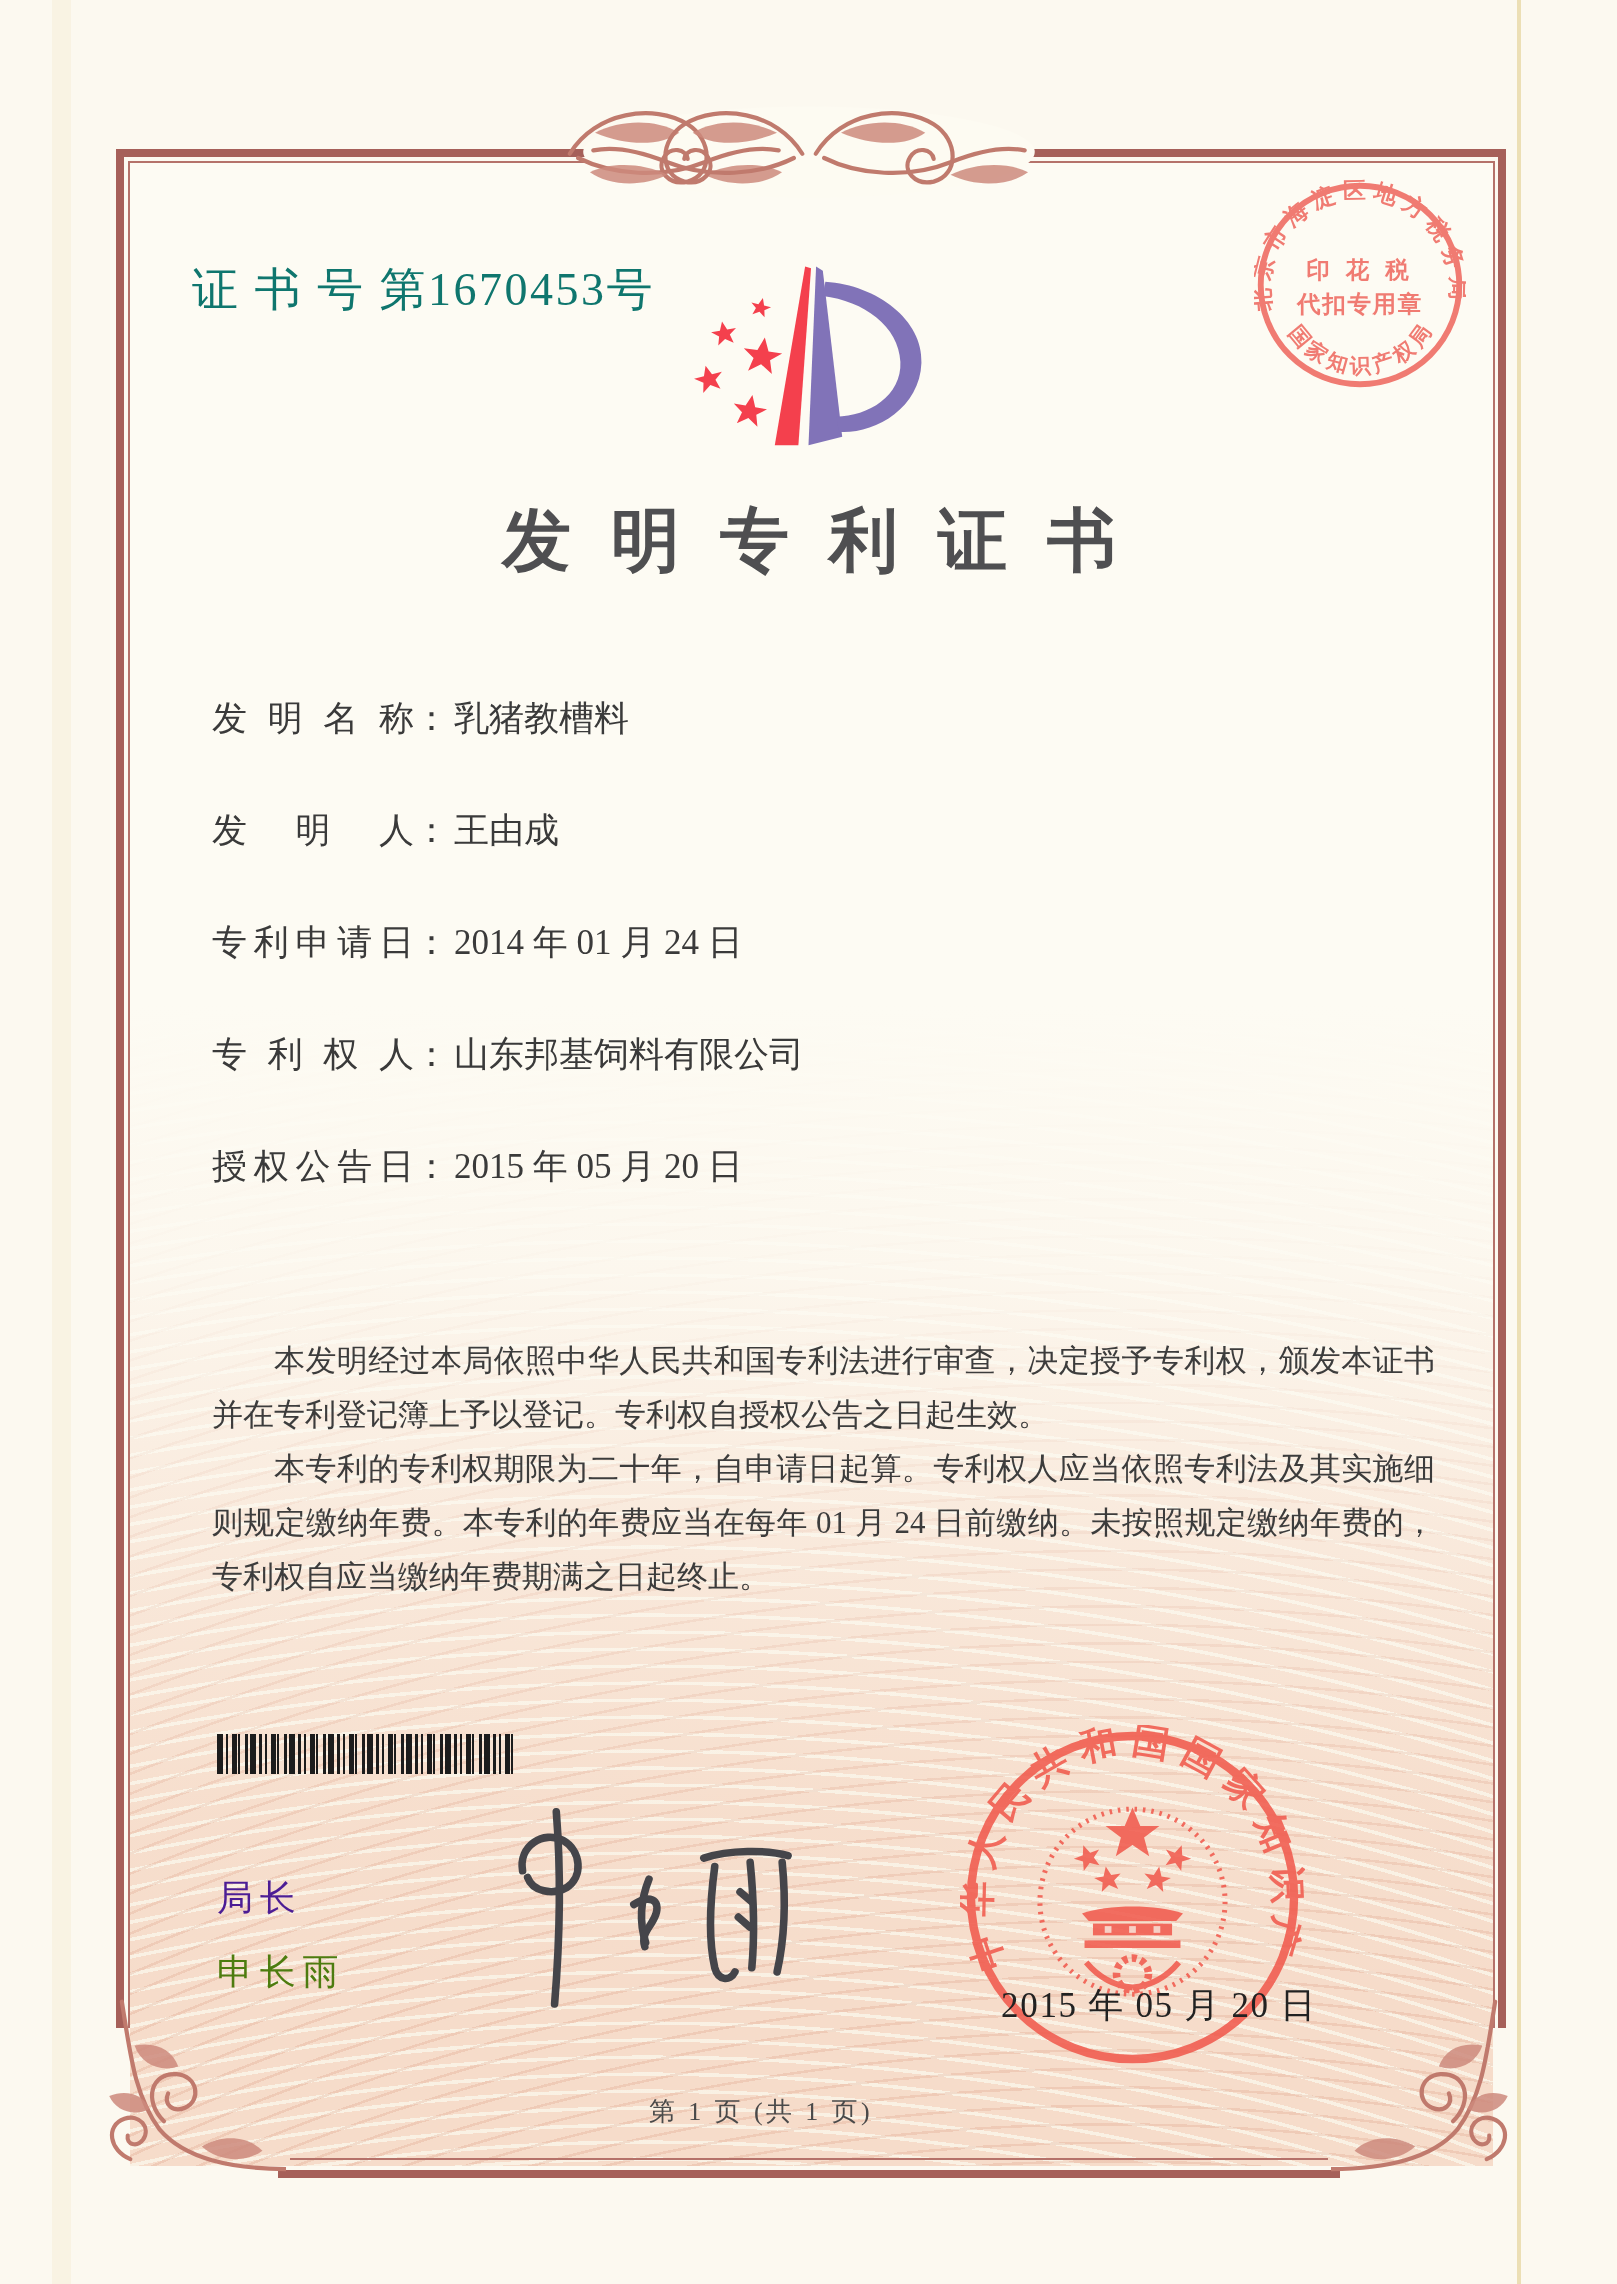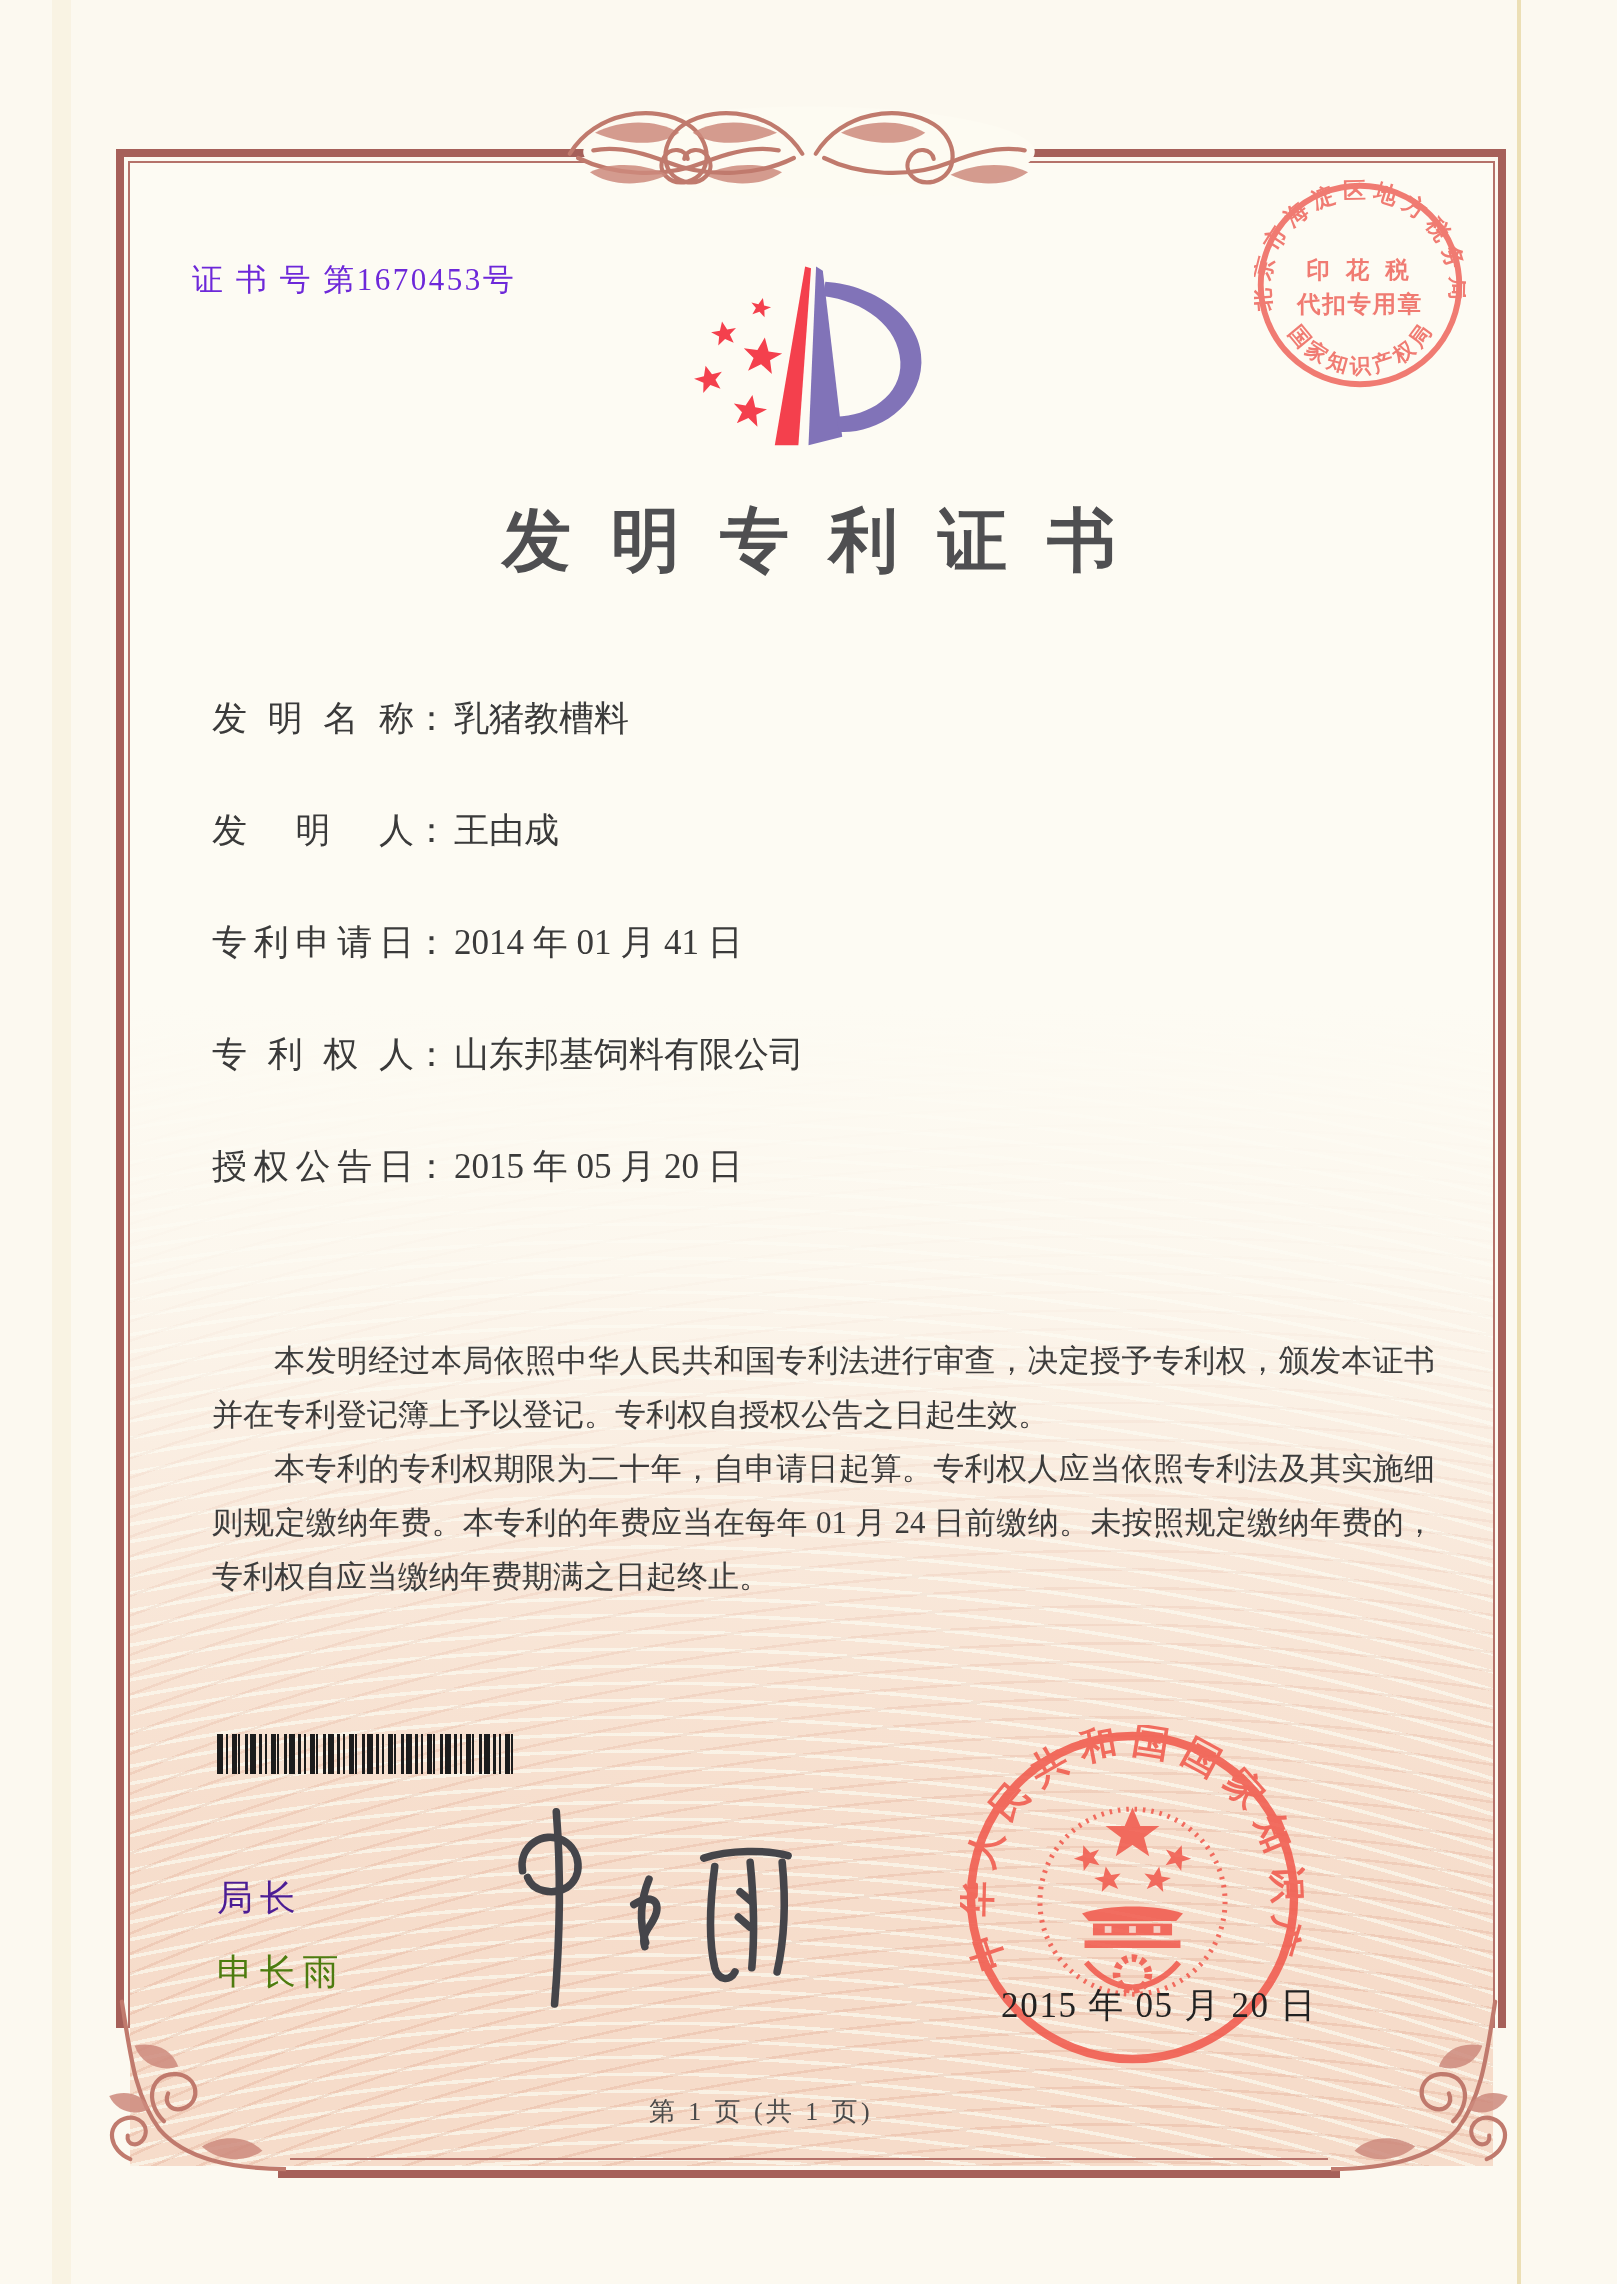--- a/index.html
+++ b/index.html
@@ -14,21 +14,21 @@
   .watermark .waves1{position:absolute;inset:0;
      background:repeating-radial-gradient(circle at 38% 215%, rgba(250,243,230,0) 0 13.5px, rgba(250,243,230,.9) 13.5px 17px);}
   .watermark .waves2{position:absolute;inset:0;opacity:.5;
      background:repeating-radial-gradient(circle at 72% 205%, rgba(205,120,90,0) 0 16px, rgba(205,120,90,.35) 16px 18.5px);}
   .watermark .fade{position:absolute;inset:0;
      background:linear-gradient(180deg,#fdfbf3 0%,#fdfbf3 42%,rgba(253,251,243,.88) 55%,rgba(253,251,243,.45) 68%,rgba(253,251,243,.08) 82%,rgba(253,251,243,0) 92%);}
   
   .fl{background:#a66059;}
   .fl2{background:#b5726a;}
   
-  .certno{left:192px;top:259px;font-size:31px;letter-spacing:2.5px;color:#6d28d9;}
+  .certno{left:192px;top:259px;font-size:46px;letter-spacing:2.5px;color:#0f766e;}
   .title{left:50%;top:495px;transform:translateX(-50%);margin-left:20px;font-size:69px;font-weight:bold;
          letter-spacing:40px;color:#4f4f51;white-space:nowrap;}
   .fields{left:212px;top:694px;width:1095px;}
   .frow{height:49px;margin-bottom:63px;font-size:35px;line-height:49px;white-space:nowrap;}
   .flabel{display:inline-block;width:202px;text-align:justify;text-align-last:justify;}
   .fcolon{display:inline-block;margin:0 5px 0 0;}
   .paras{left:212px;top:1334px;width:1223px;font-size:31px;line-height:54px;text-align:justify;color:#3c3c3c;}
   .paras p{margin:0;text-indent:62px;}
   .barcode{left:217px;top:1734px;width:298px;height:40px;border-left:3.4px solid #1c1c1c;
      background:repeating-linear-gradient(90deg,
@@ -139,21 +139,21 @@
   <div class="abs title">发明专利证书</div>
 
   <div class="abs fields">
     <div class="frow">
       <span class="flabel">发明名称</span><span class="fcolon">：</span><span>乳猪教槽料</span>
     </div>
     <div class="frow">
       <span class="flabel">发明人</span><span class="fcolon">：</span><span>王由成</span>
     </div>
     <div class="frow">
-      <span class="flabel">专利申请日</span><span class="fcolon">：</span><span>2014 年 01 月 41 日</span>
+      <span class="flabel">专利申请日</span><span class="fcolon">：</span><span>2014 年 01 月 24 日</span>
     </div>
     <div class="frow">
       <span class="flabel">专利权人</span><span class="fcolon">：</span><span>山东邦基饲料有限公司</span>
     </div>
     <div class="frow">
       <span class="flabel">授权公告日</span><span class="fcolon">：</span><span>2015 年 05 月 20 日</span>
     </div>
   </div>
 
   <div class="abs paras">

